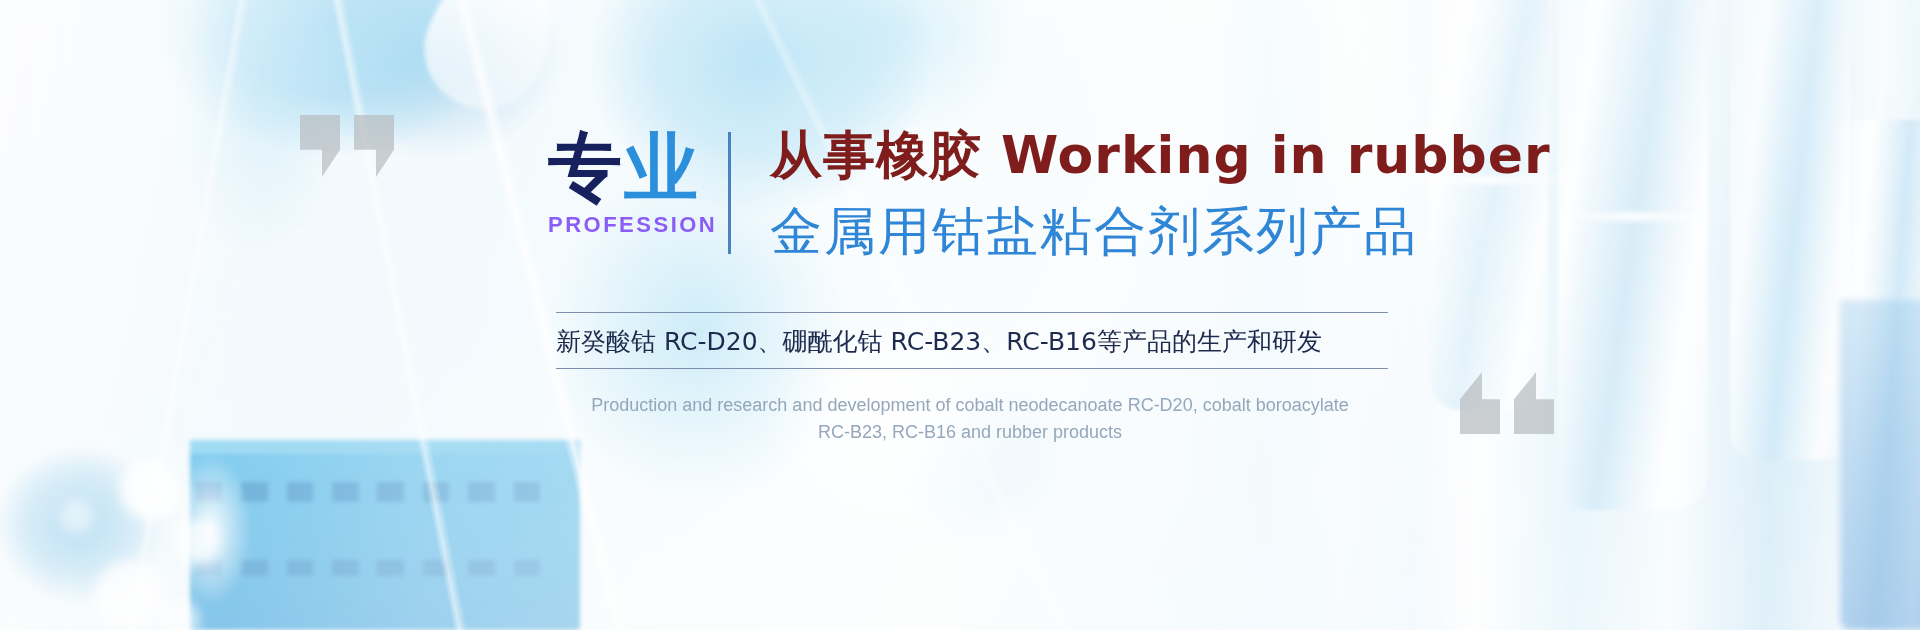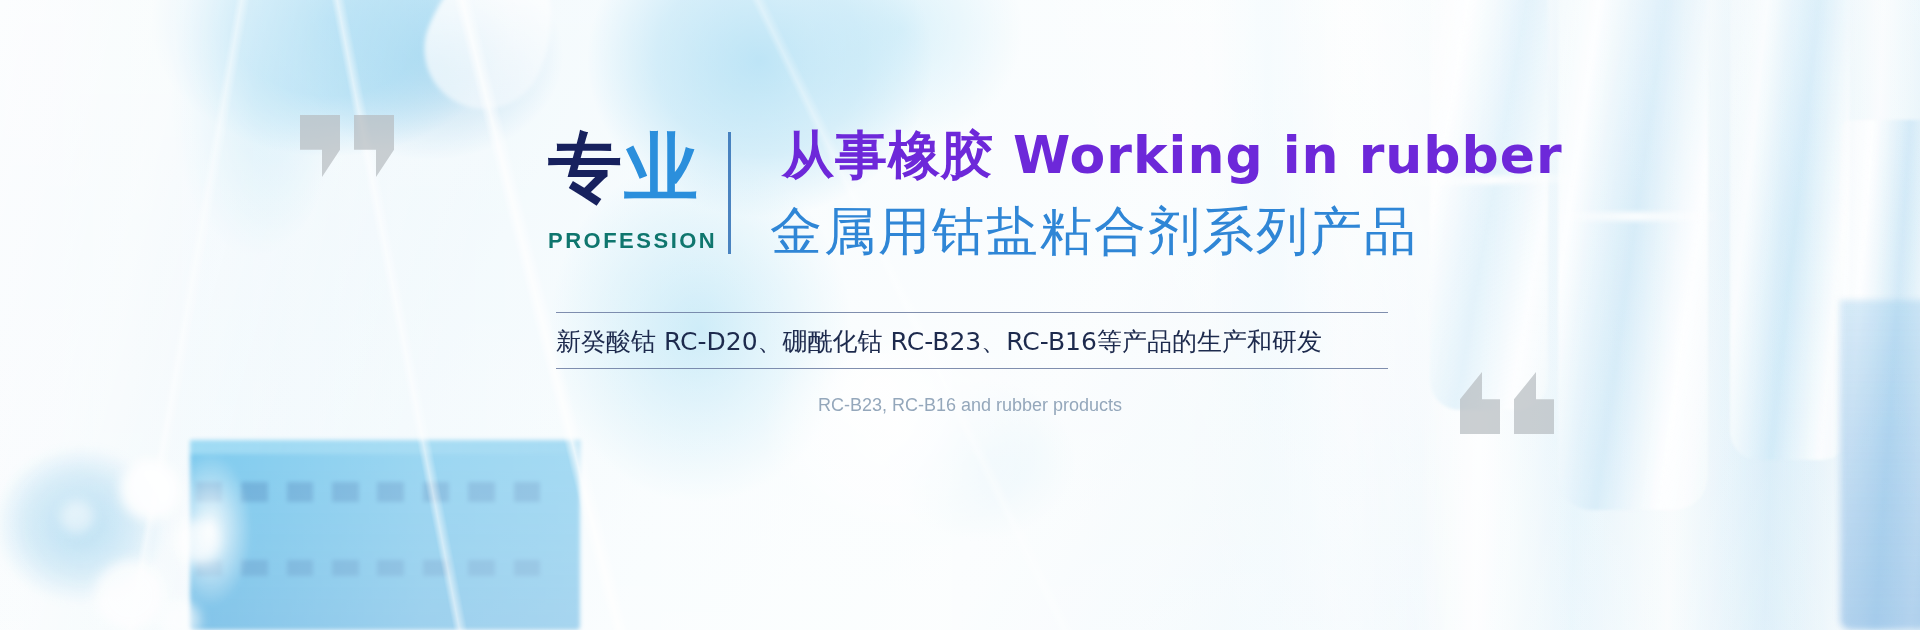--- a/index.html
+++ b/index.html
@@ -165,29 +165,29 @@
   .quote-open span{clip-path:polygon(0 0,100% 0,100% 56%,55% 100%,55% 56%,0 56%);}
   .quote-close{left:1460px;top:372px;}
   .quote-close span{clip-path:polygon(0 0,100% 0,100% 56%,45% 100%,45% 56%,0 56%);
     transform:rotate(180deg);}
 
   .logo{position:absolute;left:548px;top:128px;width:150px;text-align:center;}
   .logo-cn{position:relative;font-size:74px;line-height:78px;font-weight:bold;
     color:#17215e;letter-spacing:2px;white-space:nowrap;
     font-family:"DejaVu Sans","Liberation Sans",sans-serif;}
   .logo-cn .ch2{color:#2b8fdc;}
-  .logo-en{margin-top:22px;font-size:22px;letter-spacing:2.5px;font-weight:bold;
-    color:#0f766e;font-family:"Liberation Sans",sans-serif;}
+  .logo-en{margin-top:6px;font-size:22px;letter-spacing:2.5px;font-weight:bold;
+    color:#8b5cf6;font-family:"Liberation Sans",sans-serif;}
 
   .vrule{position:absolute;left:728px;top:132px;width:3px;height:122px;
     background:#2f6fb5;opacity:.85;}
 
   .headline{position:absolute;left:770px;top:124px;white-space:nowrap;}
-  .head-1{font-size:52px;line-height:62px;font-weight:bold;color:#6d28d9;
-    font-family:"DejaVu Sans","Liberation Sans",sans-serif;letter-spacing:1px;margin-left:12px;}
+  .head-1{font-size:52px;line-height:62px;font-weight:bold;color:#7f1d1d;
+    font-family:"DejaVu Sans","Liberation Sans",sans-serif;letter-spacing:1px;}
   .head-2{font-size:52px;line-height:62px;color:#2f86d6;margin-top:14px;
     font-family:"DejaVu Sans","Liberation Sans",sans-serif;letter-spacing:2px;}
 
   .rule{position:absolute;height:1px;background:#6a7aa0;opacity:.85;}
   .rule-top{left:556px;top:312px;width:832px;}
   .rule-bottom{left:556px;top:368px;width:832px;}
 
   .prodline{position:absolute;left:556px;top:322px;width:832px;
     font-size:25px;line-height:40px;color:#1d2a4d;
     font-family:"DejaVu Sans","Liberation Sans",sans-serif;white-space:nowrap;}
@@ -255,20 +255,21 @@
     <div class="headline">
       <div class="head-1">从事橡胶 Working in rubber</div>
       <div class="head-2">金属用钴盐粘合剂系列产品</div>
     </div>
 
     <div class="rule rule-top"></div>
     <div class="prodline">新癸酸钴 RC-D20、硼酰化钴 RC-B23、RC-B16等产品的生产和研发</div>
     <div class="rule rule-bottom"></div>
 
     <div class="desc">
+      <div>Production and research and development of cobalt neodecanoate RC-D20, cobalt boroacylate</div>
       <div>RC-B23, RC-B16 and rubber products</div>
     </div>
 
     <div class="quote quote-close">
       <span></span>
       <span></span>
     </div>
 
   </div>
 </div>

